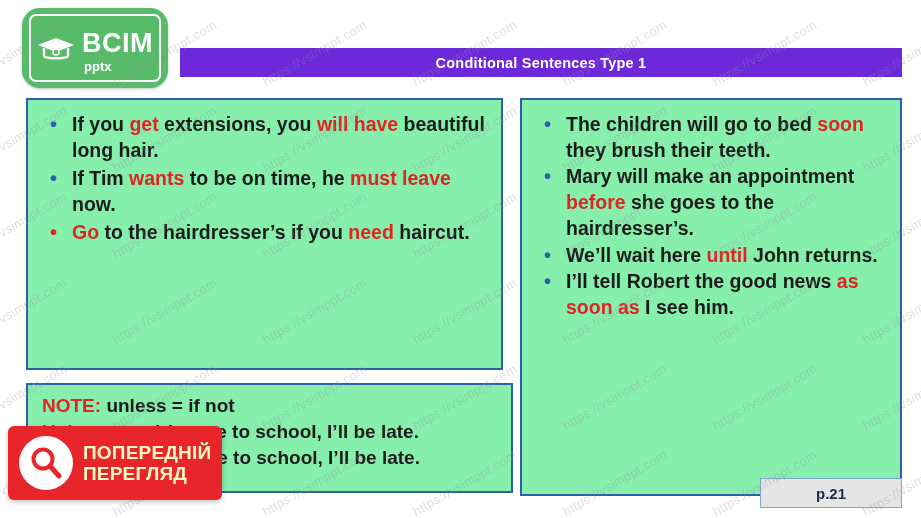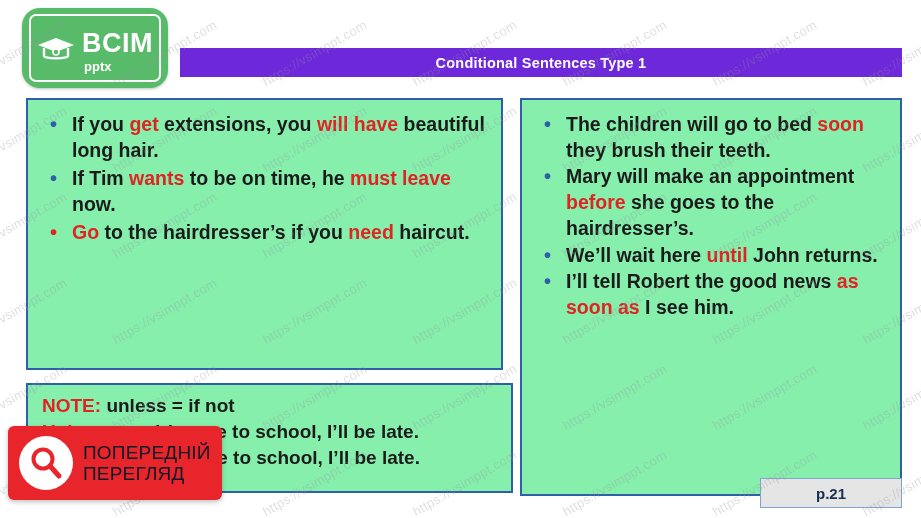--- a/index.html
+++ b/index.html
@@ -222,22 +222,22 @@
     border-radius: 50%;
     background: #ffffff;
     display: flex;
     align-items: center;
     justify-content: center;
     flex: 0 0 auto;
   }
   .preview-badge .mag svg { display: block; }
   .preview-badge .ptext {
     margin-left: 10px;
-    color: #0f172a;
-    font-weight: normal;
+    color: #fef9c3;
+    font-weight: bold;
     font-size: 19px;
     line-height: 1.12;
     letter-spacing: 0.2px;
   }
 </style>
 </head>
 <body>
 
 <div class="slide">
 

